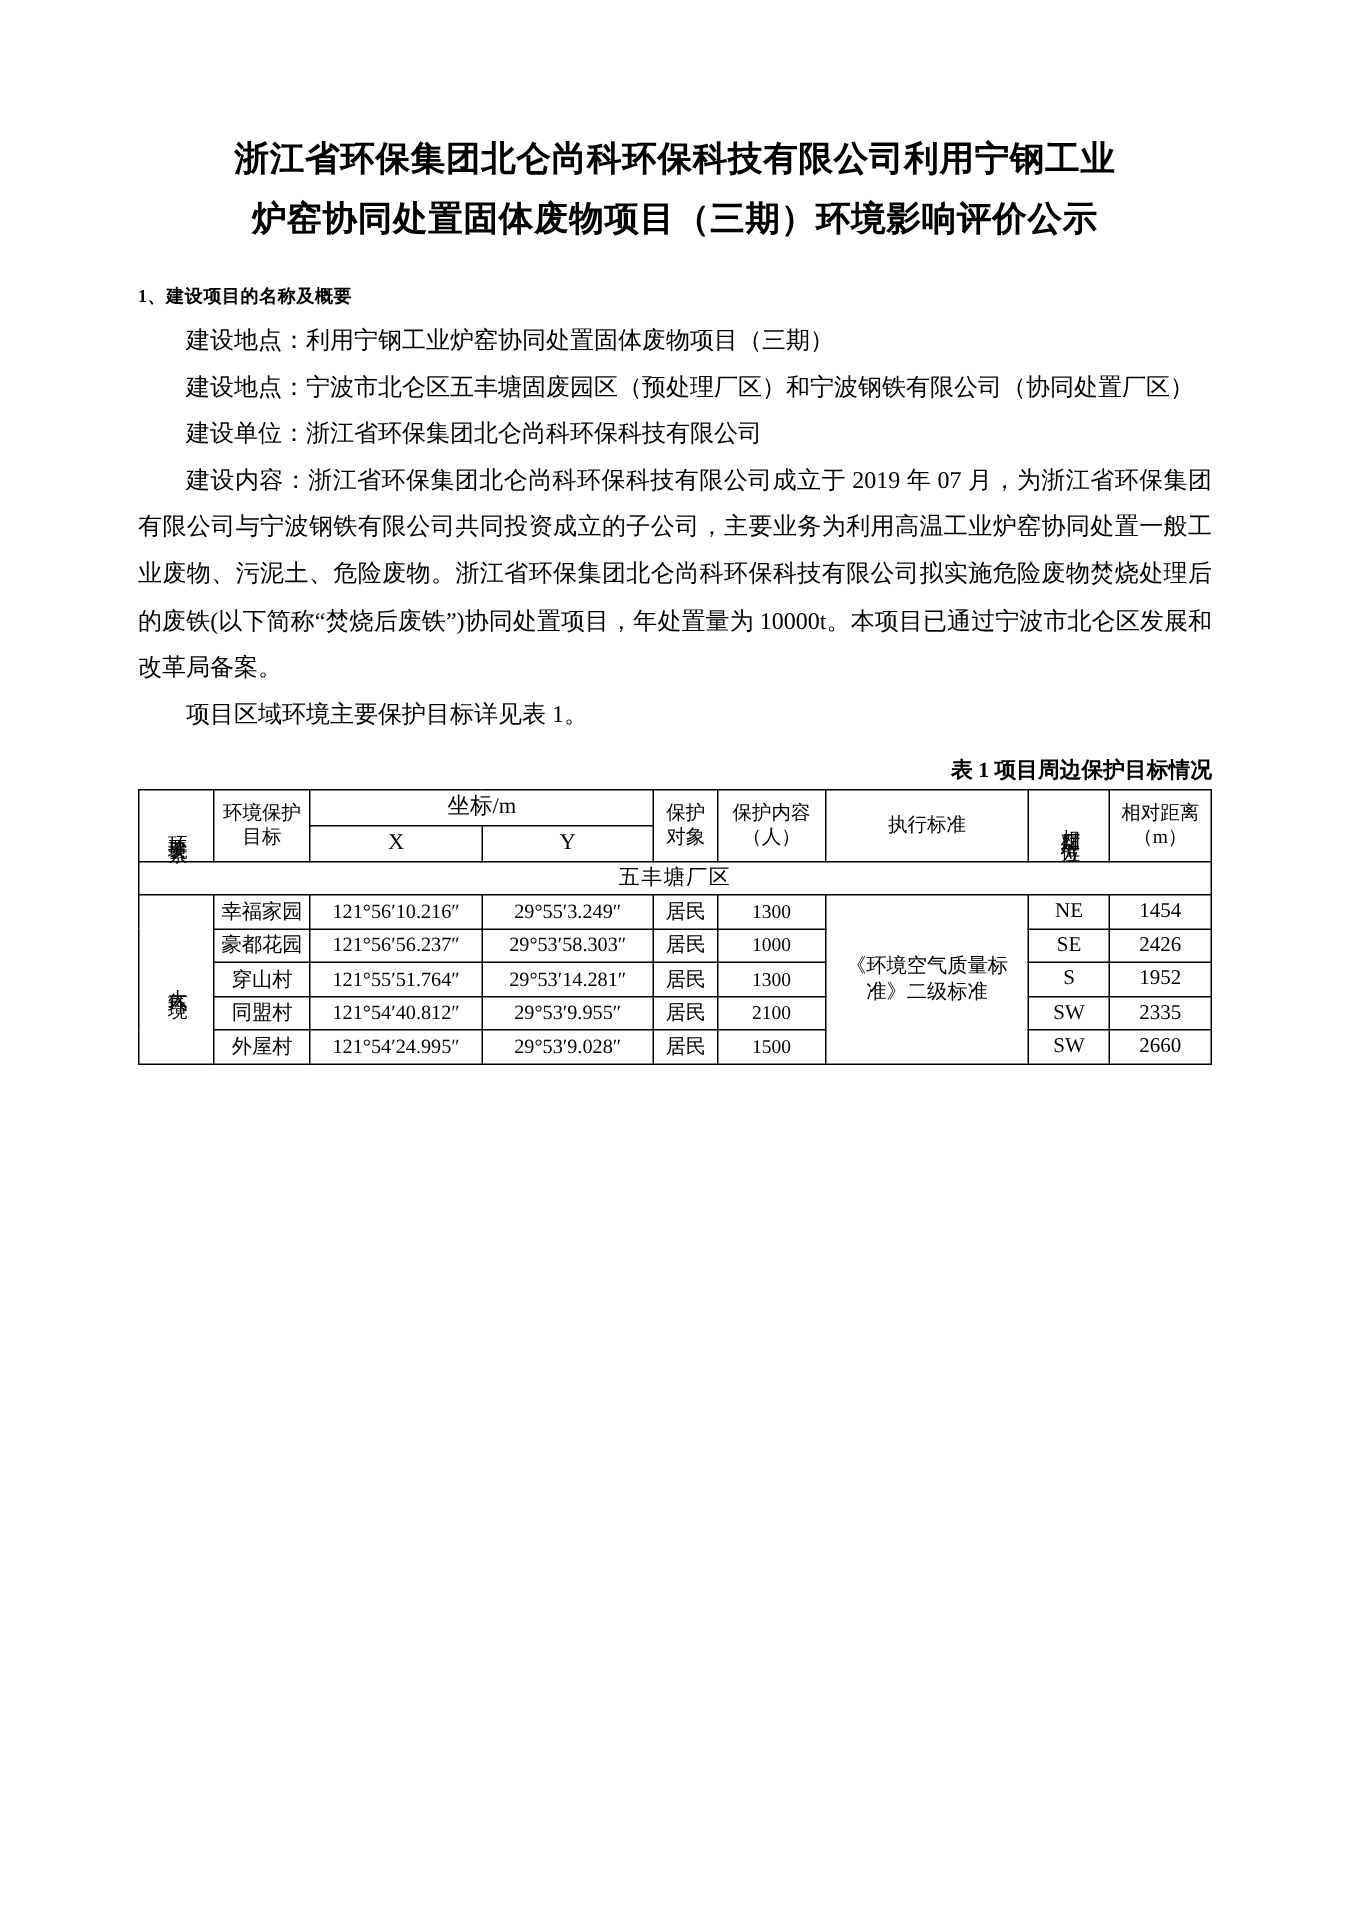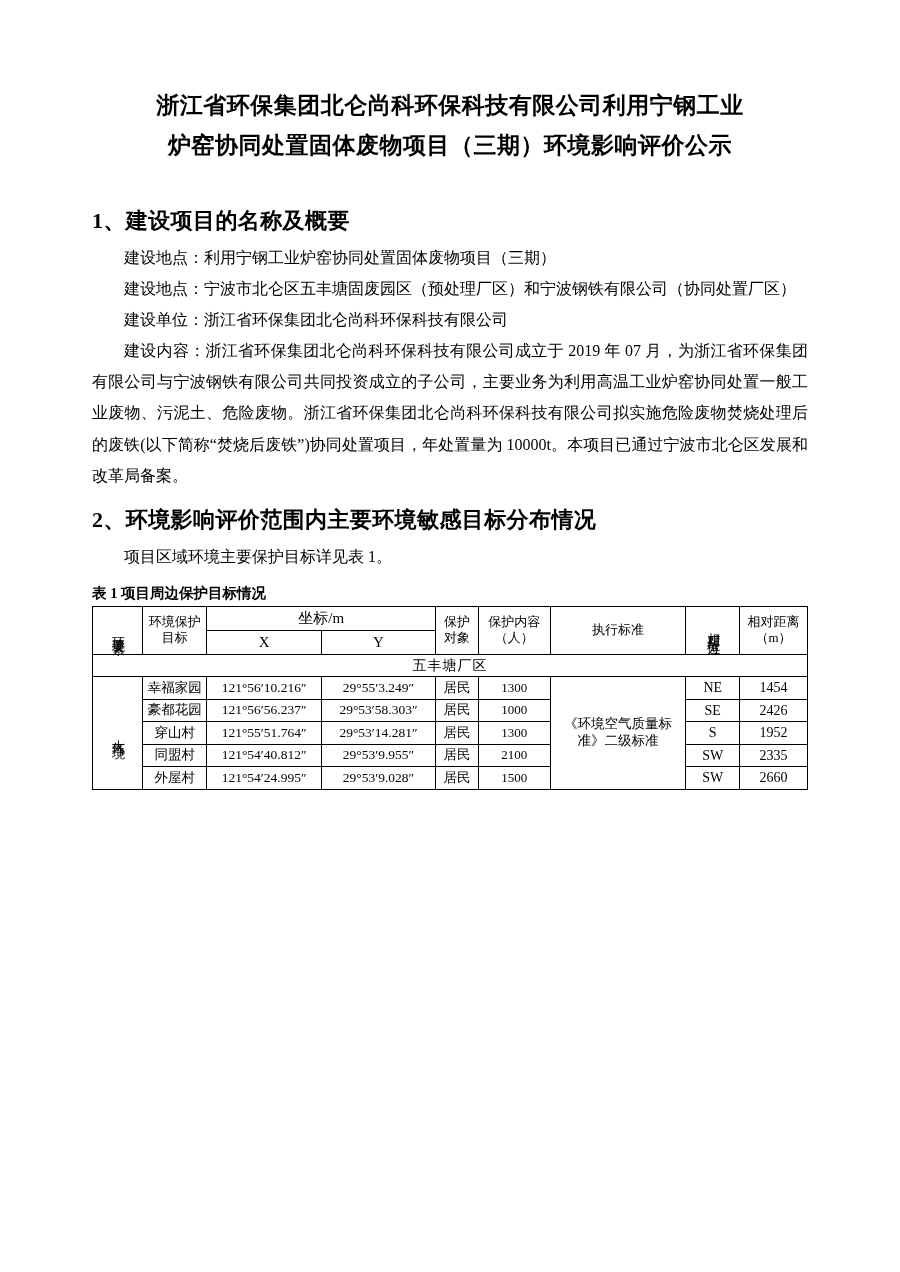--- a/index.html
+++ b/index.html
@@ -26,38 +26,38 @@
     font-size: 23px;
     font-weight: bold;
     line-height: 1.75;
     letter-spacing: 0.5px;
     margin: 0 0 10px 0;
   }
   .doc-title .line {
     display: block;
   }
   .section-heading {
-    font-size: 22px;
-    font-weight: bold;
-    margin: 39px 0 6px 0;
+    font-size: 12px;
+    font-weight: bold;
+    margin: 22px 0 6px 0;
     letter-spacing: 0.4px;
   }
   .section-heading.tight {
     margin-top: 14px;
   }
   .para {
     font-size: 16px;
     line-height: 1.95;
     text-align: justify;
     text-justify: inter-ideograph;
     margin: 0;
     text-indent: 2em;
   }
   .table-caption {
-    text-align: left;
+    text-align: right;
     font-size: 14.5px;
     font-weight: bold;
     margin: 12px 0 3px 0;
   }
   table.protect {
     border-collapse: collapse;
     width: 100%;
     table-layout: fixed;
     font-size: 13px;
     padding-left: 40px;
@@ -123,21 +123,20 @@
     <span class="line">炉窑协同处置固体废物项目（三期）环境影响评价公示</span>
   </h1>
 
   <div class="section-heading">1、建设项目的名称及概要</div>
 
   <p class="para">建设地点：利用宁钢工业炉窑协同处置固体废物项目（三期）</p>
   <p class="para">建设地点：宁波市北仑区五丰塘固废园区（预处理厂区）和宁波钢铁有限公司（协同处置厂区）</p>
   <p class="para">建设单位：浙江省环保集团北仑尚科环保科技有限公司</p>
   <p class="para">建设内容：浙江省环保集团北仑尚科环保科技有限公司成立于 2019 年 07 月，为浙江省环保集团有限公司与宁波钢铁有限公司共同投资成立的子公司，主要业务为利用高温工业炉窑协同处置一般工业废物、污泥土、危险废物。浙江省环保集团北仑尚科环保科技有限公司拟实施危险废物焚烧处理后的废铁(以下简称“焚烧后废铁”)协同处置项目，年处置量为 10000t。本项目已通过宁波市北仑区发展和改革局备案。</p>
 
-  <div class="section-heading tight">2、环境影响评价范围内主要环境敏感目标分布情况</div>
   <p class="para">项目区域环境主要保护目标详见表 1。</p>
 
   <div class="table-caption">表 1  项目周边保护目标情况</div>
 
   <table class="protect">
     <colgroup>
       <col style="width:7%">
       <col style="width:9%">
       <col style="width:16%">
       <col style="width:16%">

